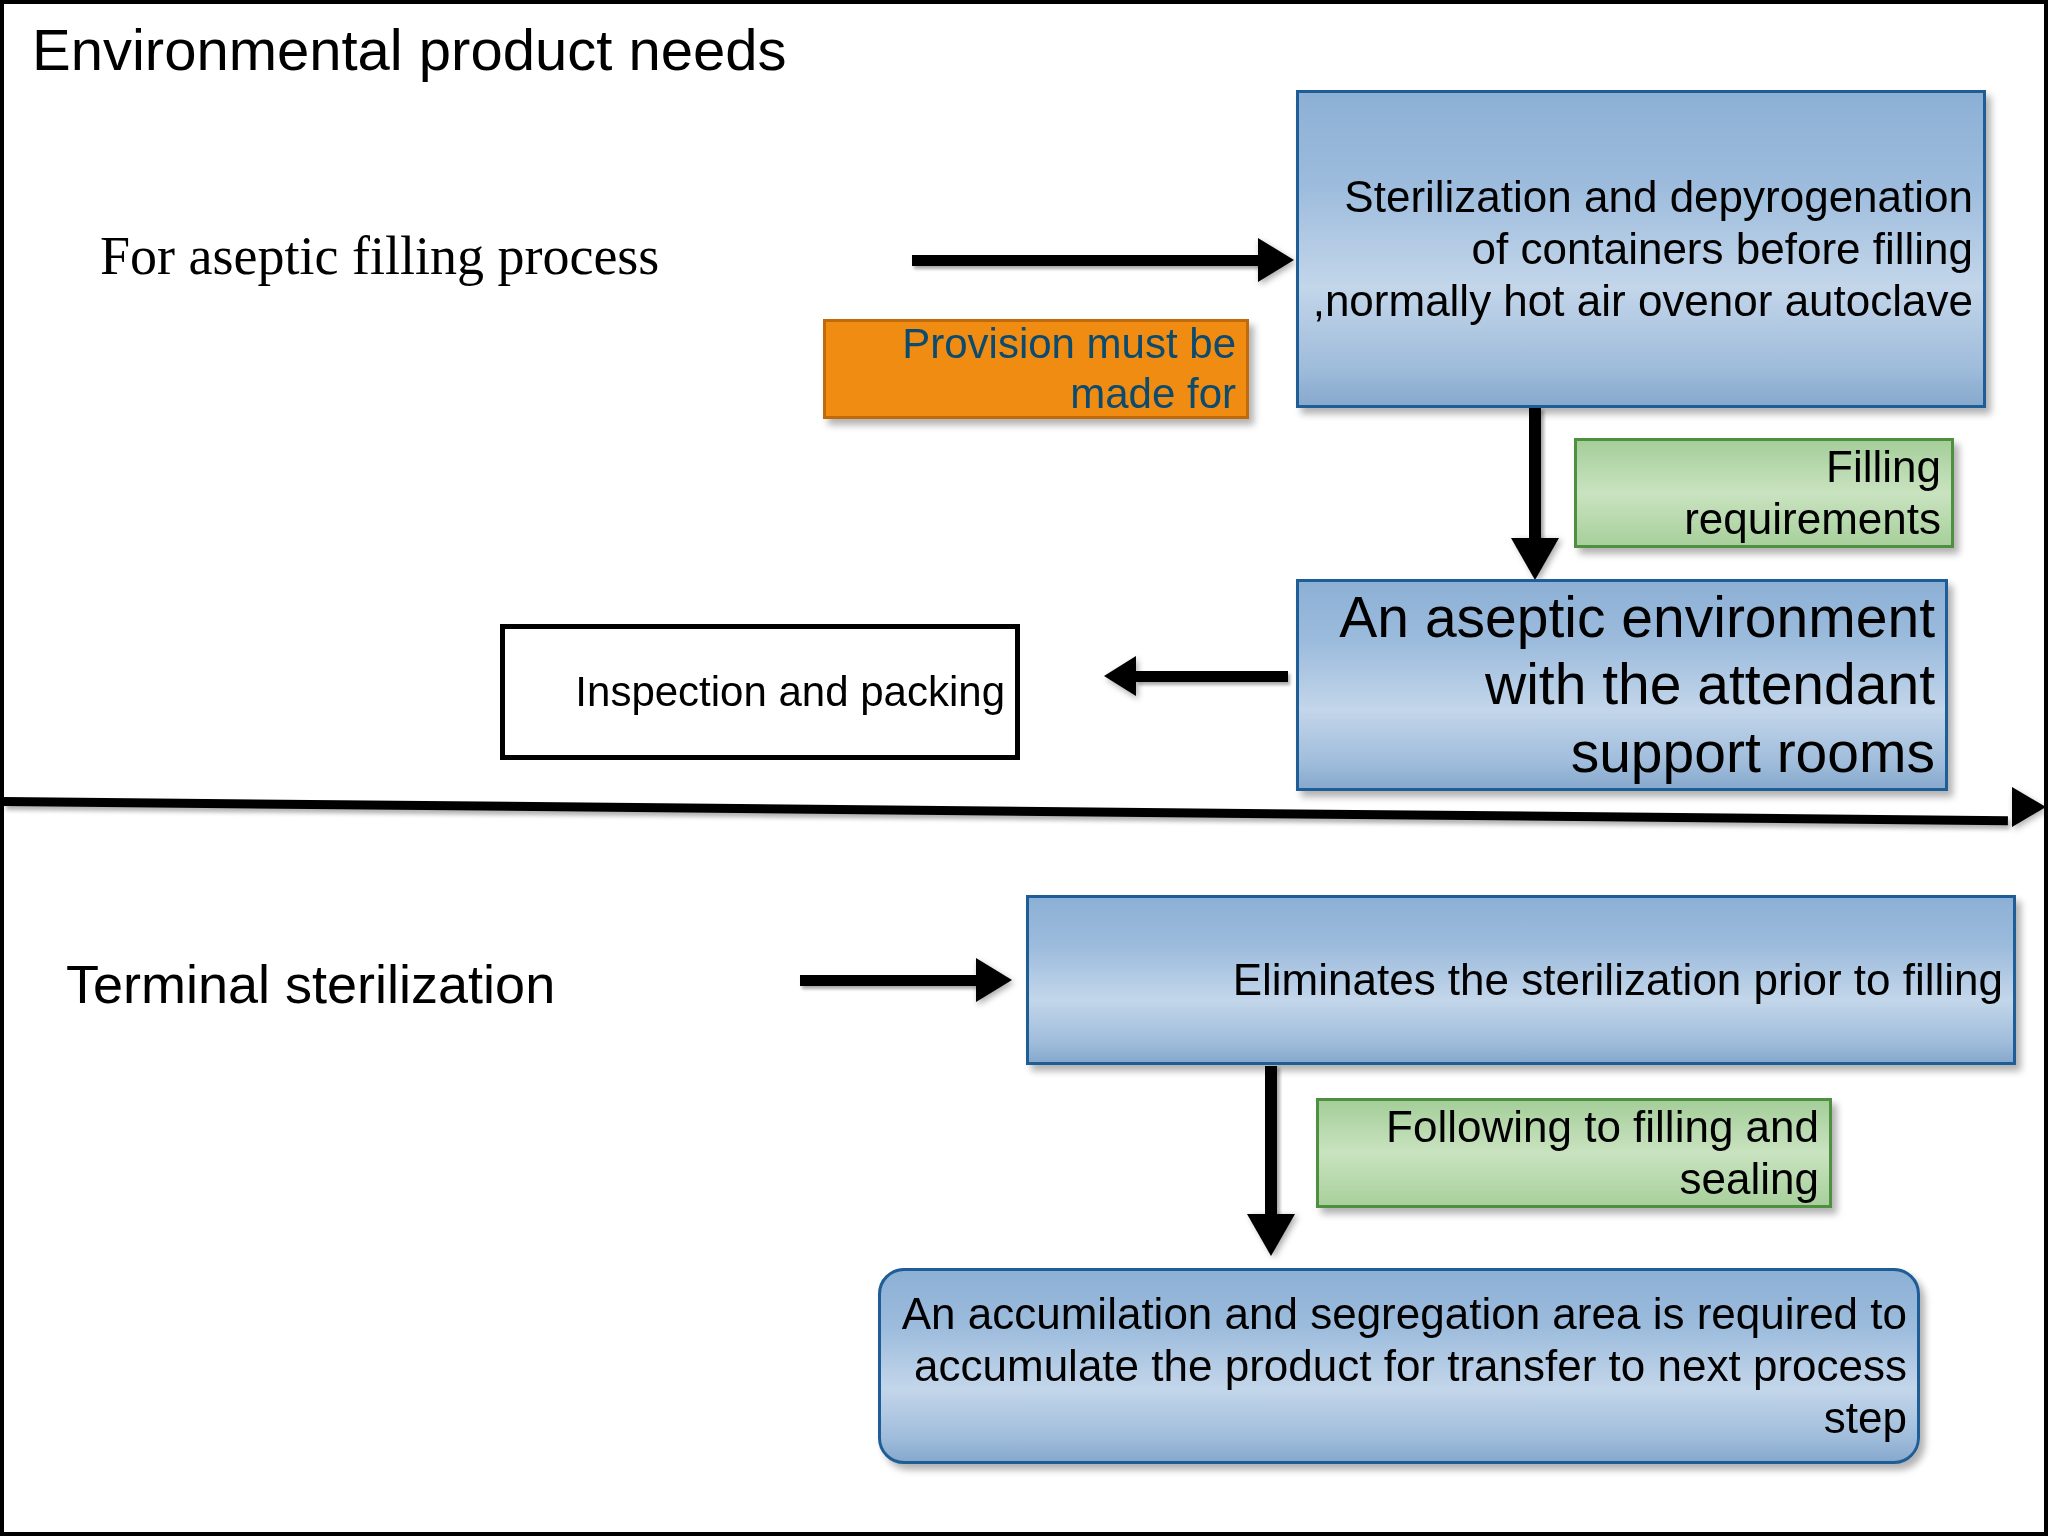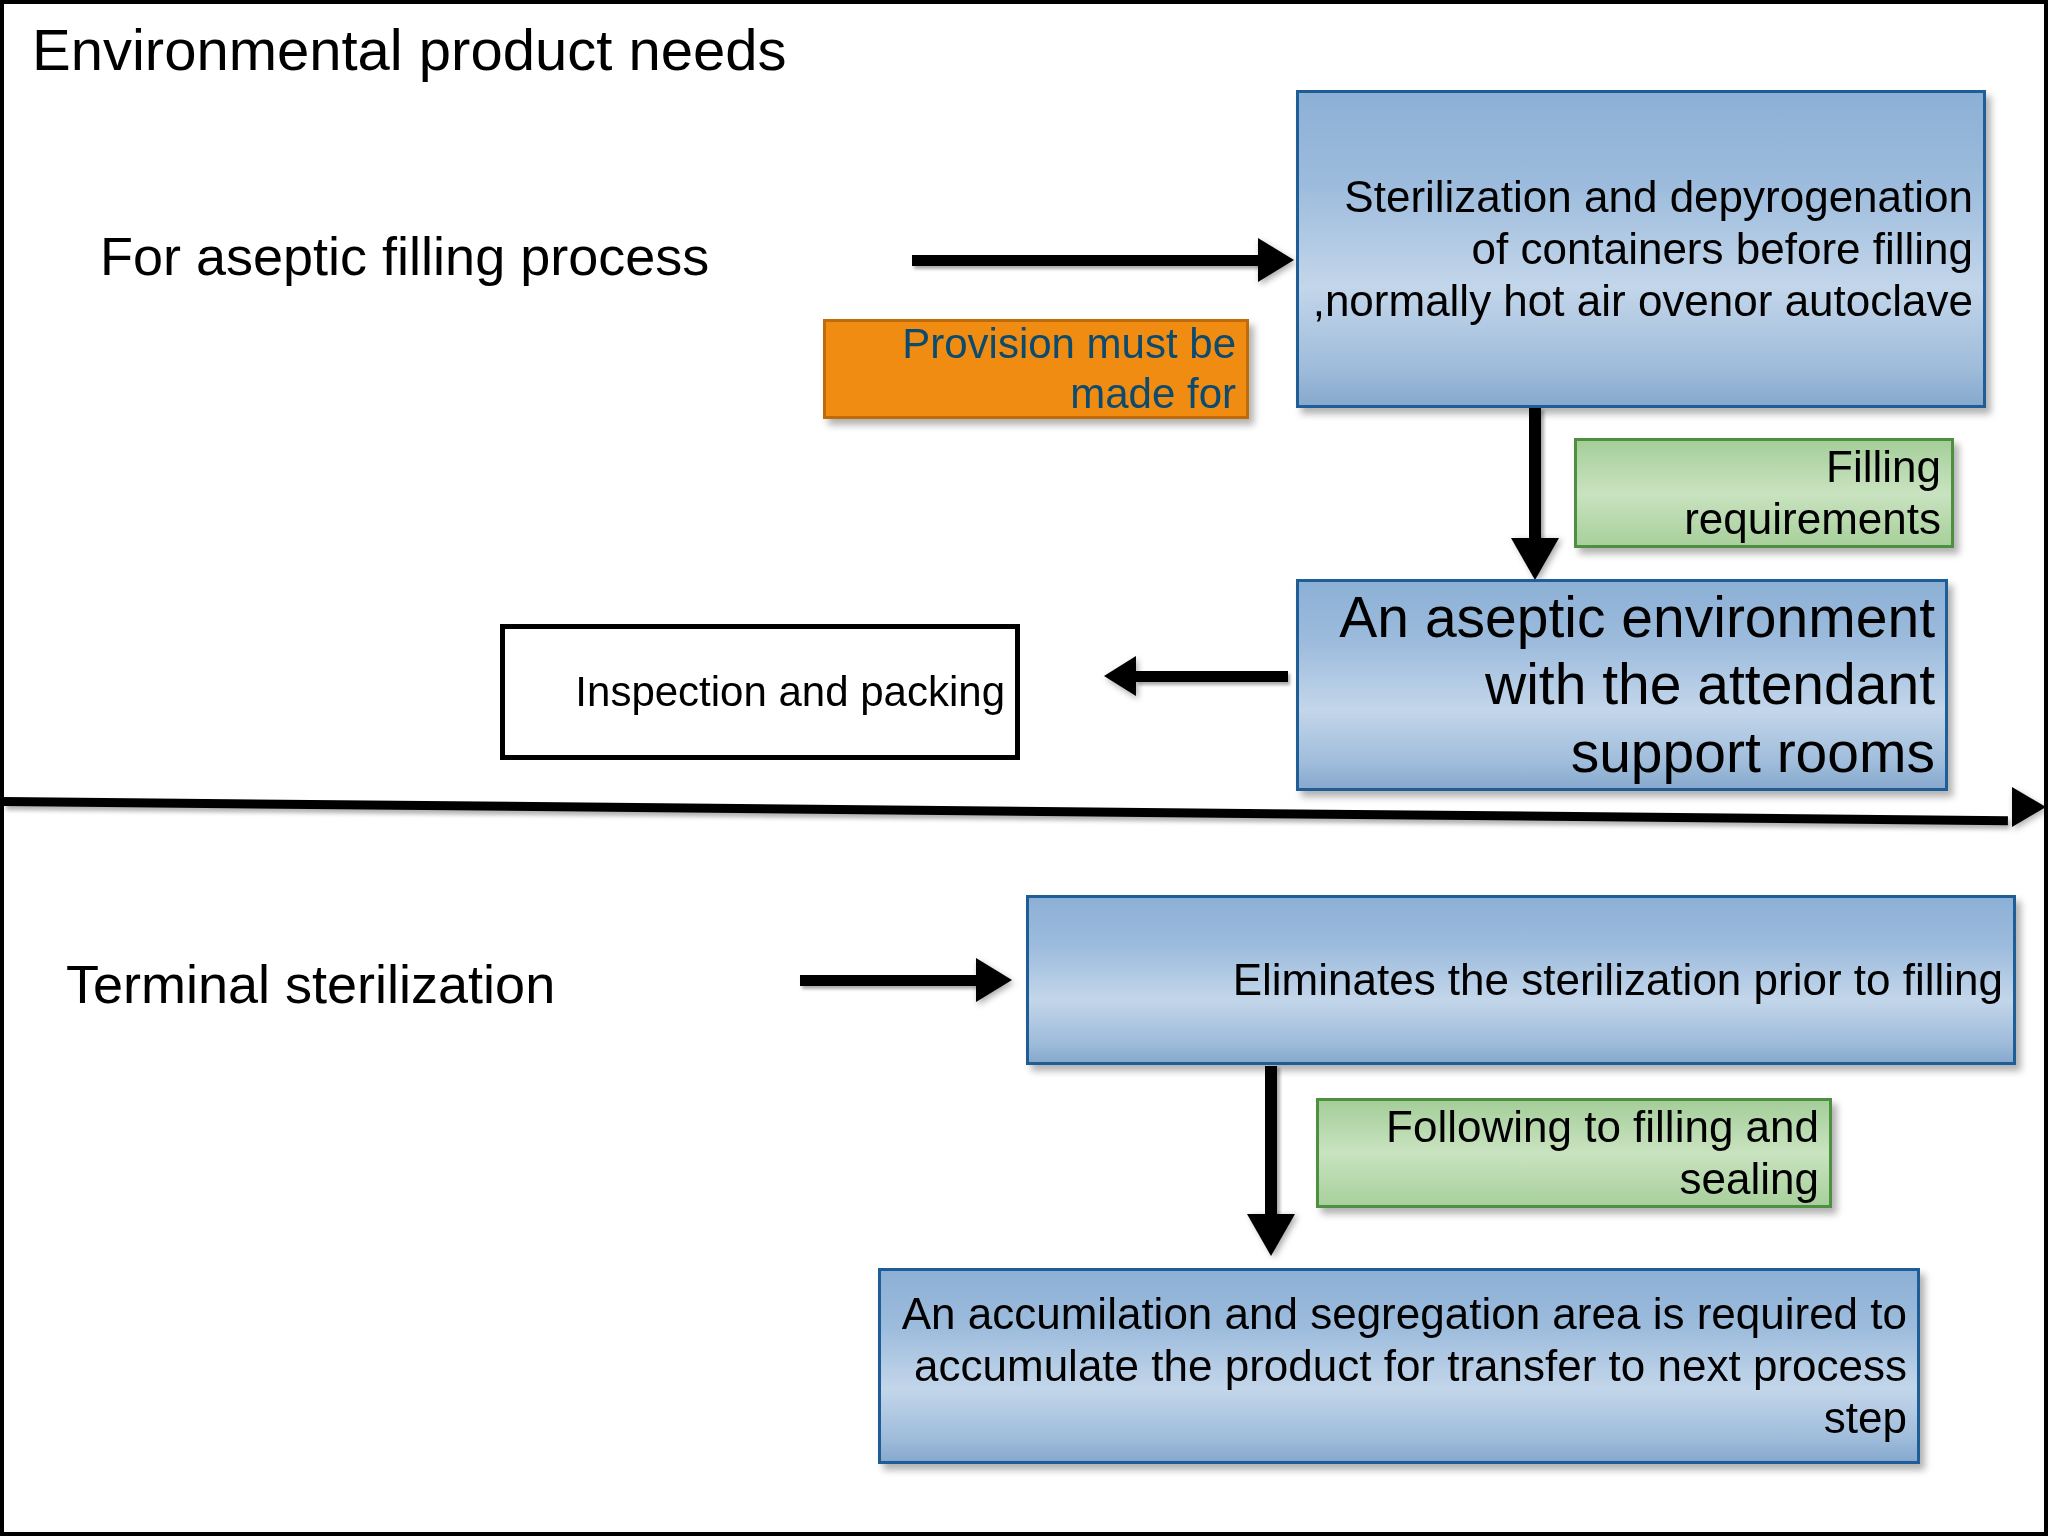--- a/index.html
+++ b/index.html
@@ -28,20 +28,21 @@
   }
   #title {
     left: 28px;
     top: 14px;
     font-size: 58px;
   }
   #aseptic-label {
     left: 96px;
     top: 222px;
     font-size: 54px;
+    font-family: Liberation Serif, serif;
   }
   #nonaseptic-label {
     left: 62px;
     top: 822px;
     font-size: 54px;
   }
   #terminal-label {
     left: 62px;
     top: 950px;
     font-size: 54px;
@@ -108,20 +109,21 @@
     font-size: 44px;
     padding-left: 20px;
   }
   #box-following {
     left: 1312px; top: 1094px; width: 516px; height: 110px;
     font-size: 44px;
   }
   #box-accumulation {
     left: 874px; top: 1264px; width: 1042px; height: 196px;
     font-size: 44px;
+    border-radius: 26px;
   }
 
   
   .arrow { position: absolute; }
 
   
   .arrow-h-right .shaft {
     position: absolute;
     left: 0; top: 50%;
     height: 11px;

